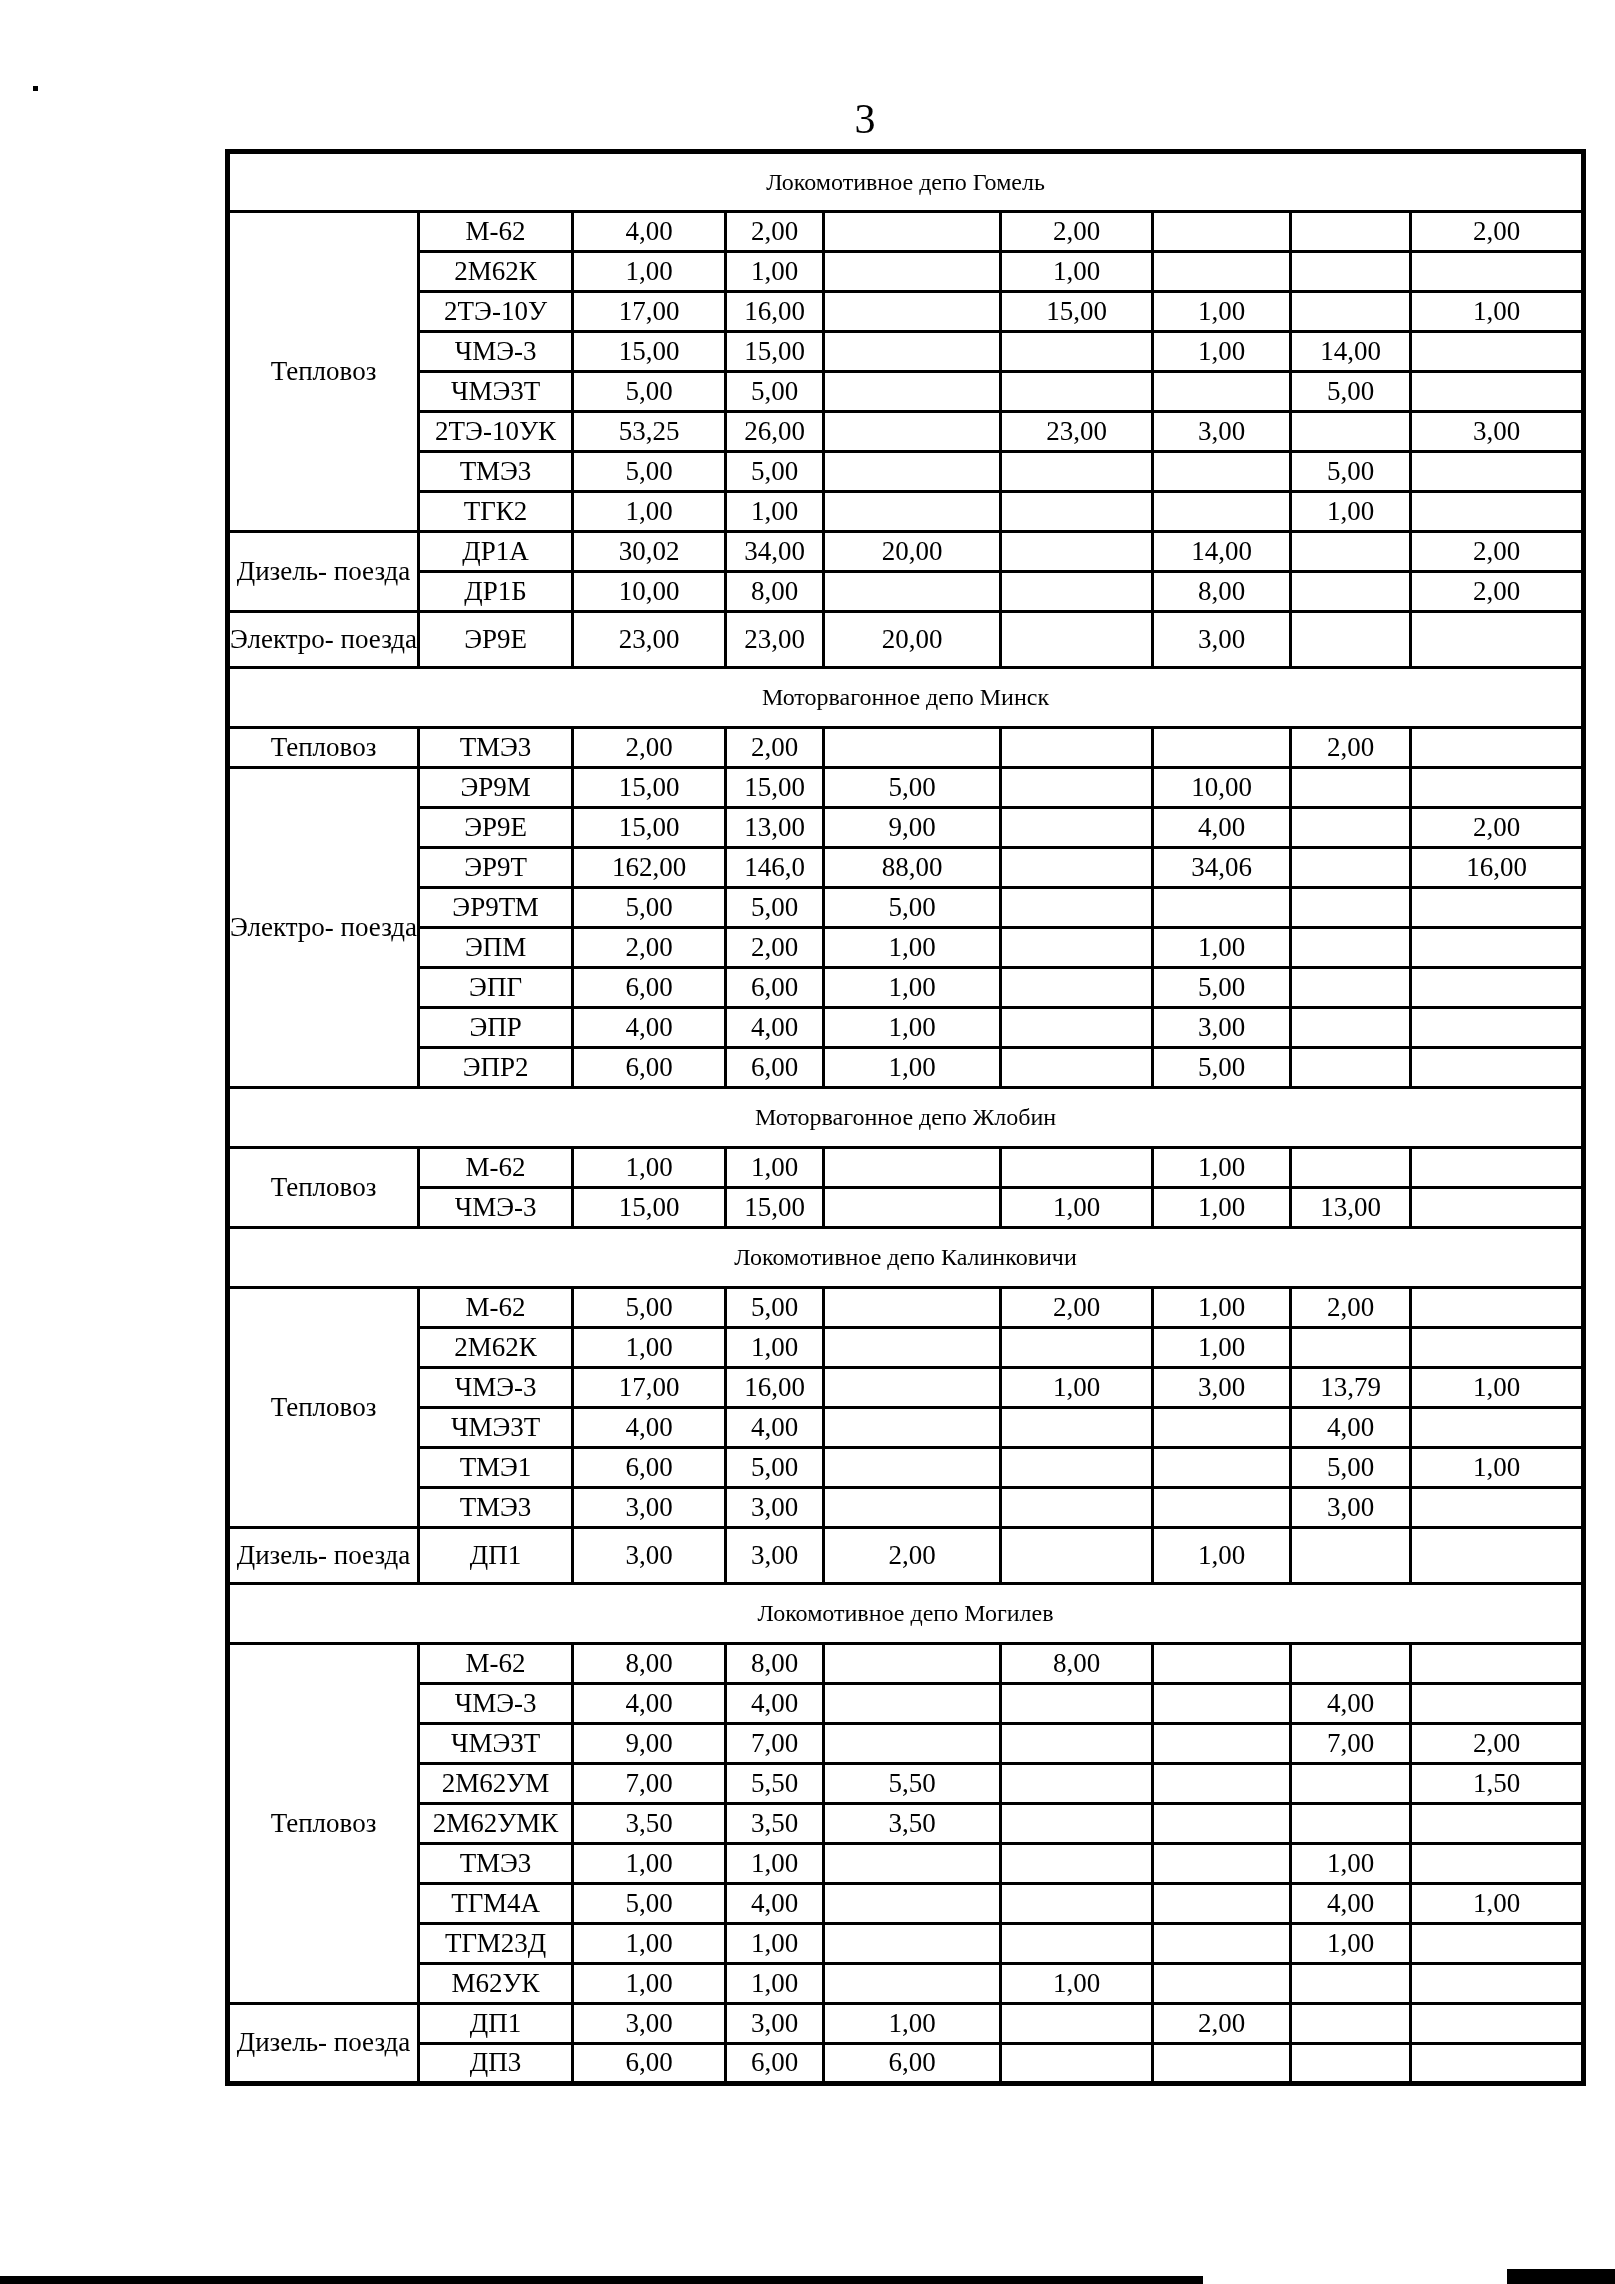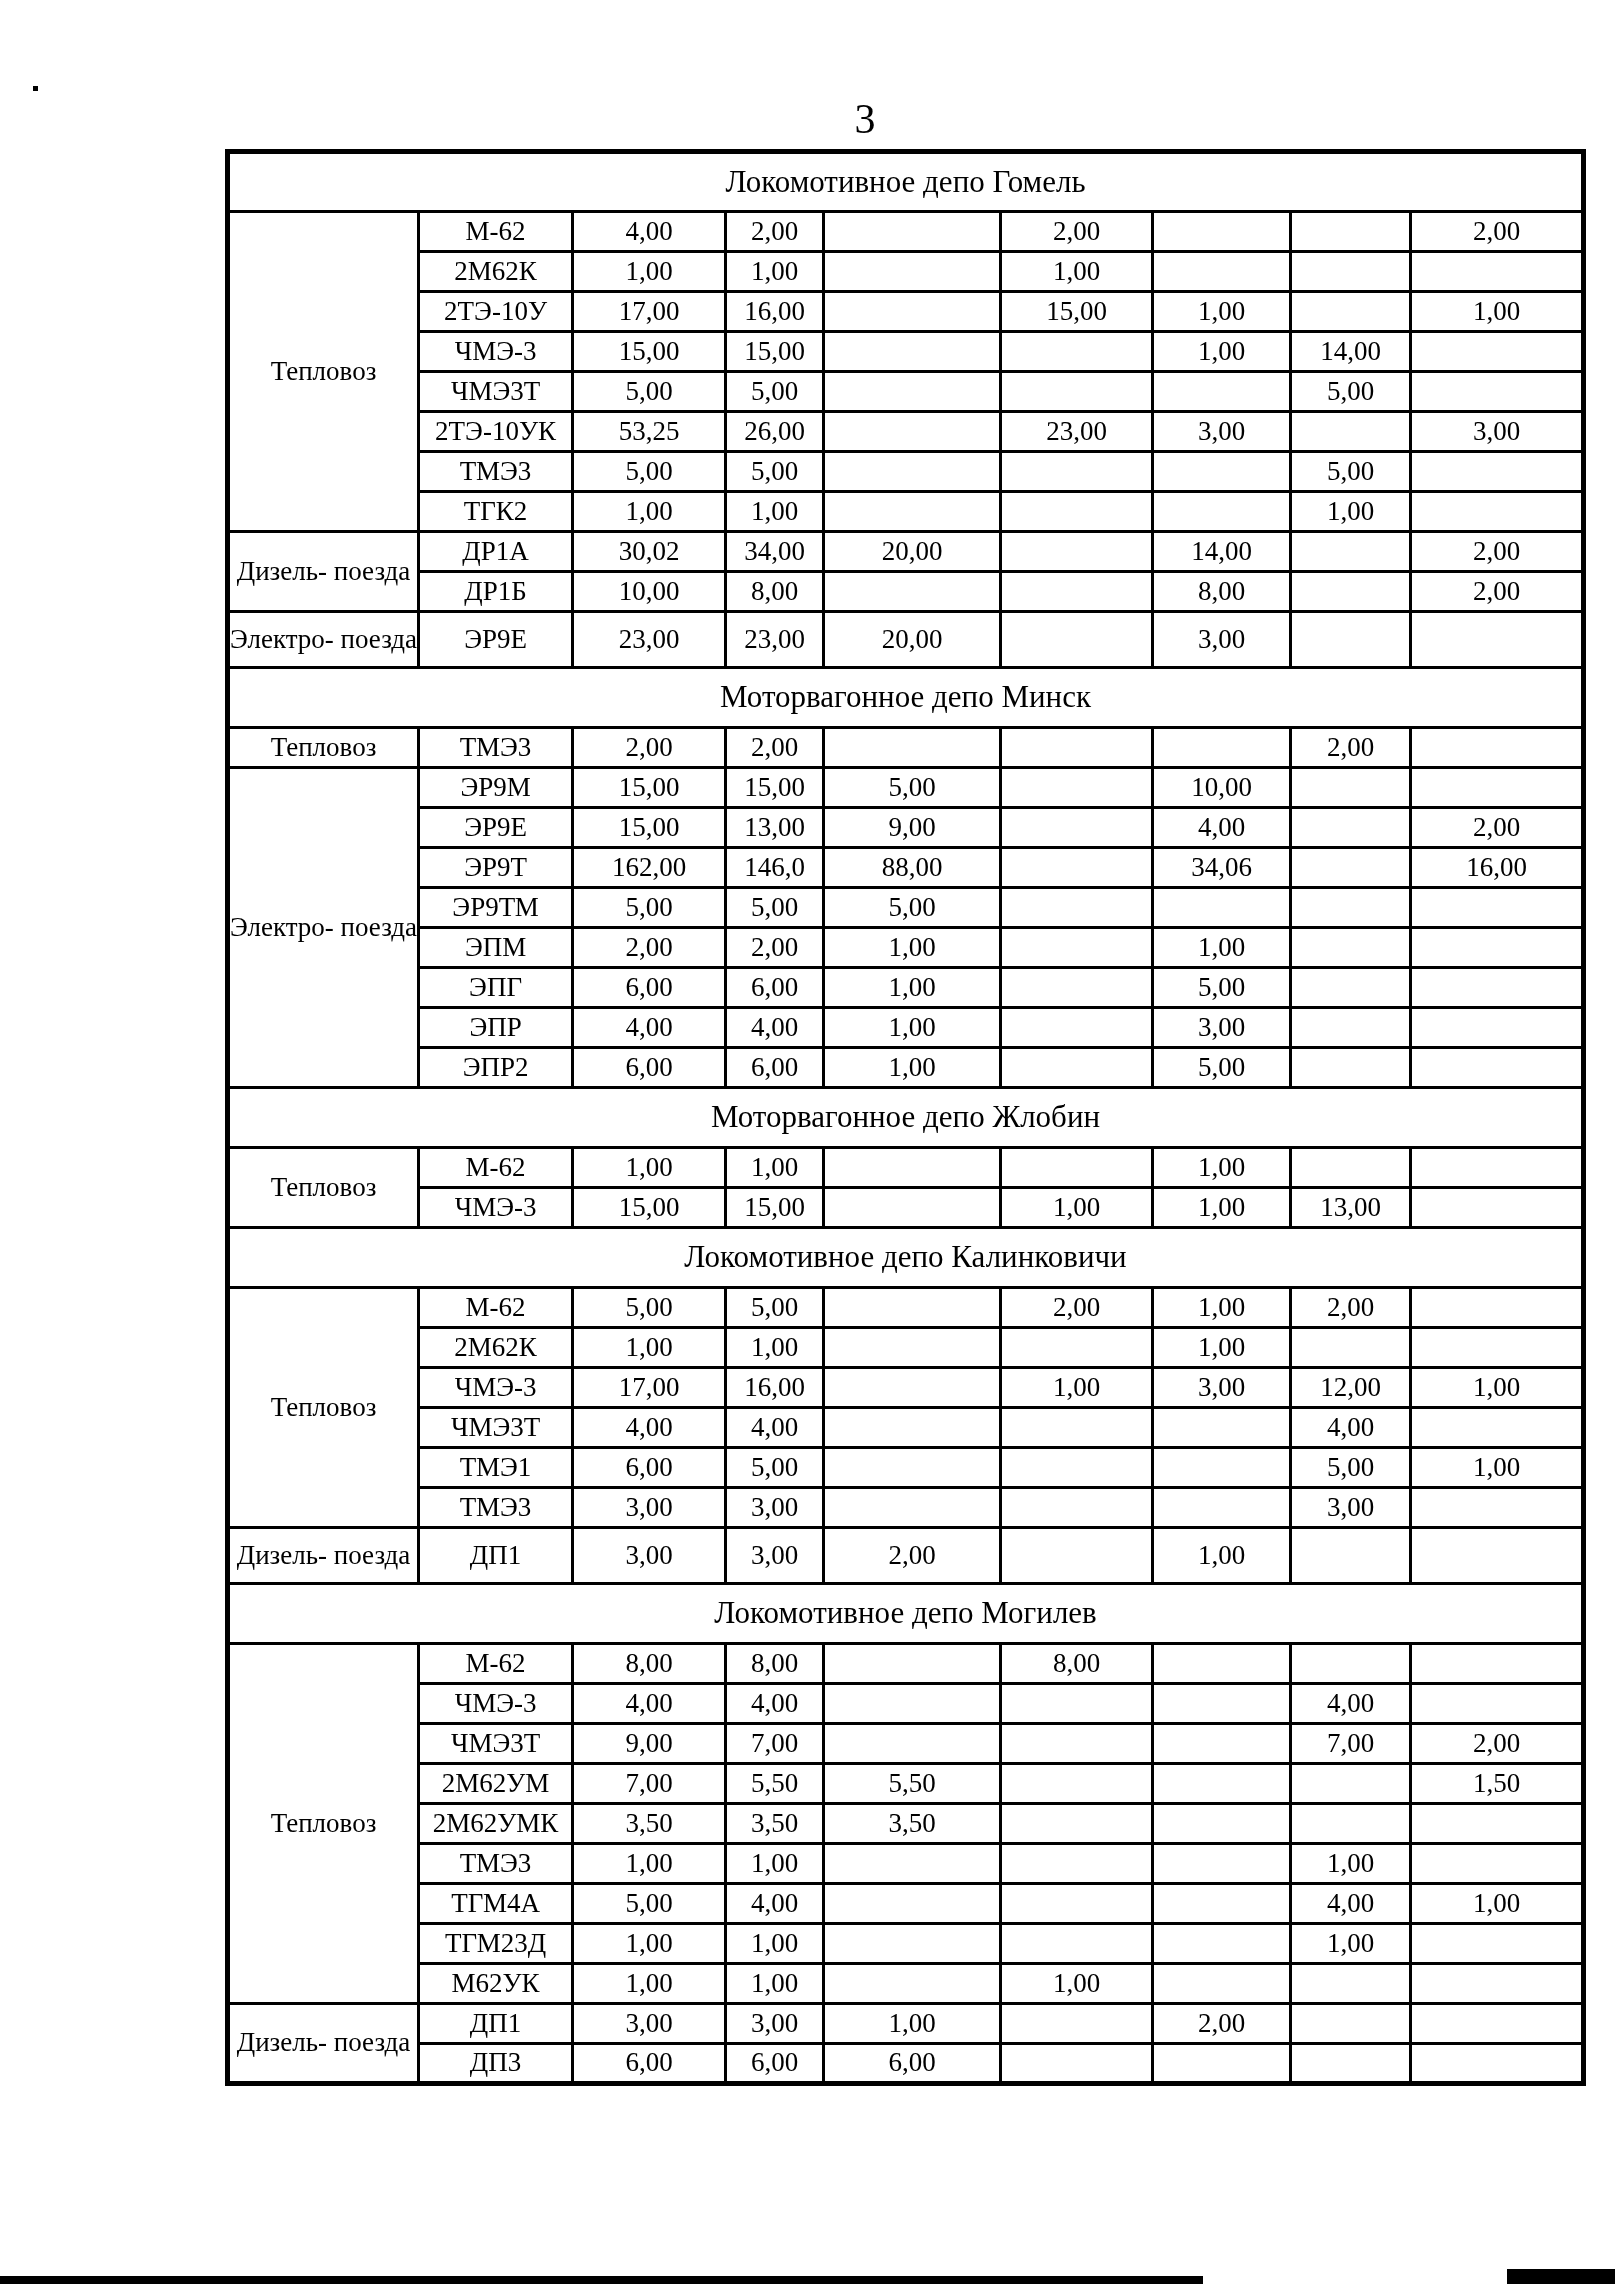--- a/index.html
+++ b/index.html
@@ -32,21 +32,21 @@
     vertical-align:middle;
     font-size:27px;
     line-height:1.1;
     overflow:hidden;
     white-space:nowrap;
   }
   tr.data-row{height:40px;}
   tr.data-row.tall-row{height:56px;}
   tr.section-row{height:60px;}
   tr.section-row td{
-    font-size:31px;
+    font-size:24px;
     border-left:none;border-right:none;
   }
   td.cat{
     white-space:pre-line;
     font-size:27px;
     line-height:1.15;
   }
   td.model{letter-spacing:0px;}
   
   .speck{
@@ -341,21 +341,21 @@
           <td></td>
           <td></td>
         </tr>
         <tr class="data-row">
           <td class="model">ЧМЭ-3</td>
           <td>17,00</td>
           <td>16,00</td>
           <td></td>
           <td>1,00</td>
           <td>3,00</td>
-          <td>12,00</td>
+          <td>13,79</td>
           <td>1,00</td>
         </tr>
         <tr class="data-row">
           <td class="model">ЧМЭ3Т</td>
           <td>4,00</td>
           <td>4,00</td>
           <td></td>
           <td></td>
           <td></td>
           <td>4,00</td>

